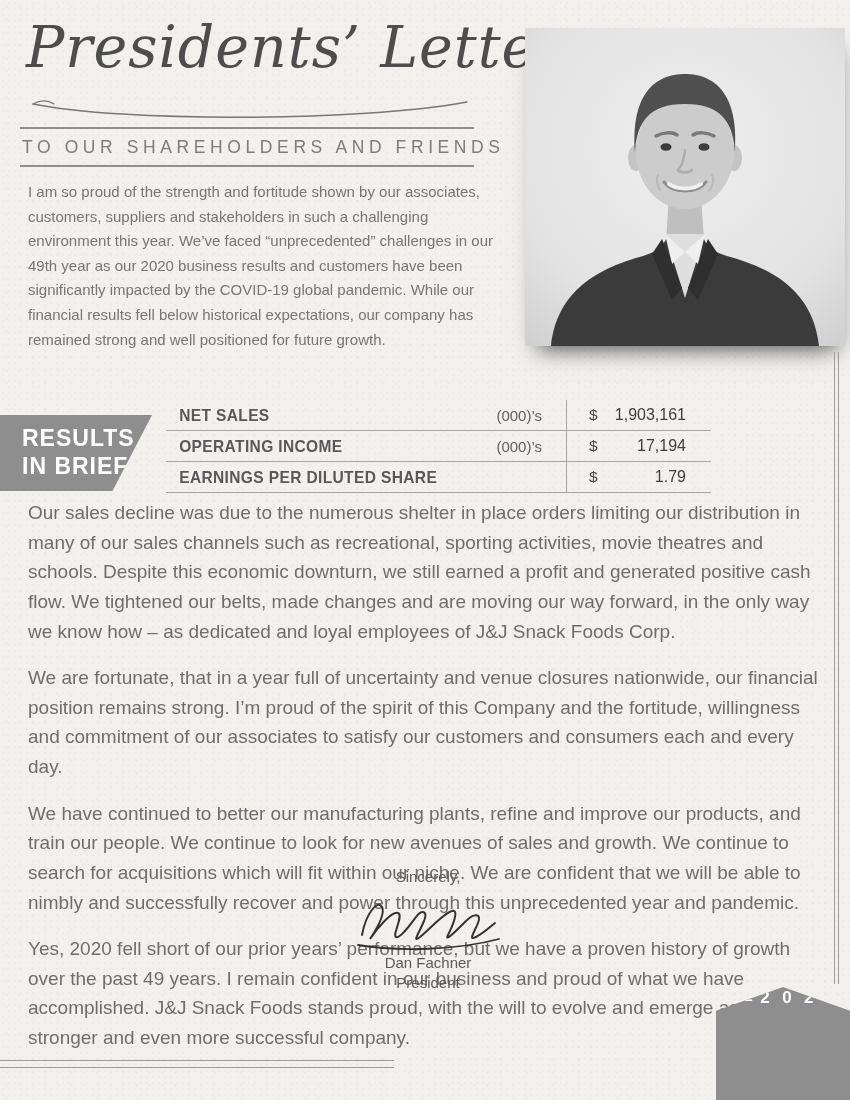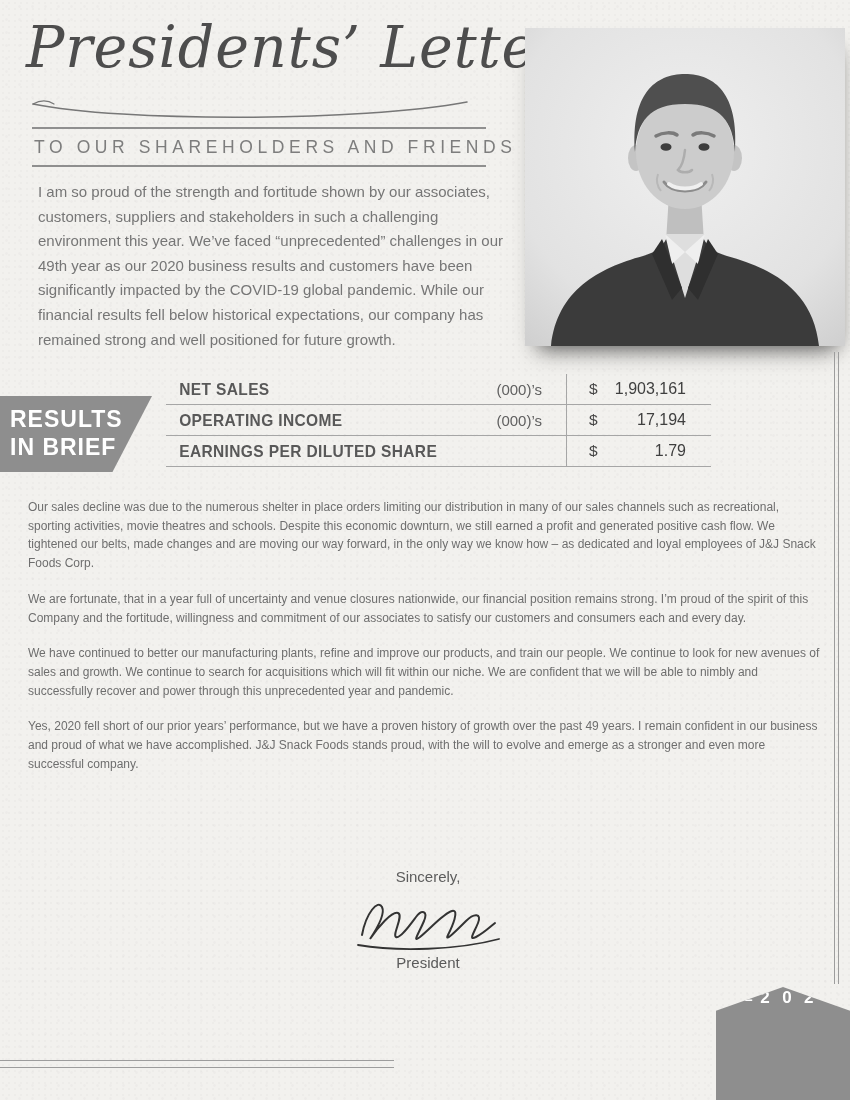--- a/index.html
+++ b/index.html
@@ -17,59 +17,59 @@
   }
 
   
   .script-title {
     position:absolute; left:26px; top:16px; width:490px;
     font-family:"DejaVu Serif", serif; font-style:italic; font-weight:normal;
     font-size:57px; line-height:1.1; color:#4d4d4d; letter-spacing:1px; white-space:nowrap;
   }
   .flourish { position:absolute; left:30px; top:98px; }
   .subtitle {
-    position:absolute; left:32px; top:127px; width:454px;
+    position:absolute; left:20px; top:127px; width:454px;
     border-top:2px solid #8f8f8f; border-bottom:2px solid #8f8f8f;
     padding:8px 0 7px 2px; font-size:17.5px; letter-spacing:4.6px;
     color:#7d7d7d; white-space:nowrap;
   }
   .intro {
     position:absolute; left:28px; top:180px; width:470px;
-    font-size:15px; line-height:1.64; color:#767676;margin-left:10px;
+    font-size:15px; line-height:1.64; color:#767676;
   }
 
   
   .portrait {
     position:absolute; left:525px; top:28px; width:320px; height:318px;
     box-shadow:0 16px 22px -12px rgba(30,30,30,0.55), 6px 10px 16px -10px rgba(30,30,30,0.35);
   }
   .portrait svg { display:block; }
 
   
   .results-flag {
-    position:absolute; left:0; top:396px; width:152px; height:76px;
+    position:absolute; left:0; top:415px; width:152px; height:76px;
     background:#8e8e8e;
     clip-path:polygon(0 0, 100% 0, 74% 100%, 0 100%);
-    color:#ffffff; padding:10px 0 0 10px;
+    color:#ffffff; padding:10px 0 0 22px;
     font-size:23px; font-weight:bold; letter-spacing:1px; line-height:1.2;
   }
-  .results-table { position:absolute; left:166px; top:374px; width:545px;text-align:center; }
+  .results-table { position:absolute; left:166px; top:400px; width:545px;text-align:center; }
   .t-row { display:flex; align-items:stretch; height:31px; border-bottom:1px solid #a6a6a6; }
   .t-label {
     flex:1; display:flex; align-items:center; padding-left:14px;
     font-weight:bold; font-size:16.5px; letter-spacing:0.4px; color:#585858;
     transform:scaleX(0.94); transform-origin:left center;
   }
   .t-unit { width:110px; display:flex; align-items:center; justify-content:flex-end; padding-right:24px; font-size:15px; color:#606060; }
   .t-cur  { width:45px; display:flex; align-items:center; padding-left:22px; border-left:1px solid #a6a6a6; font-size:15.5px; color:#454545; }
   .t-val  { width:100px; display:flex; align-items:center; justify-content:flex-end; padding-right:25px; font-size:16px; color:#3f3f3f; }
 
   
   .body-copy { position:absolute; left:28px; top:498px; width:794px; }
-  .body-copy p { margin-bottom:17px; font-size:12px; line-height:1.56; color:#6e6e6e; }
+  .body-copy p { margin-bottom:17px; font-size:19px; line-height:1.56; color:#6e6e6e; }
 
   
   .closing { position:absolute; left:328px; top:868px; width:200px; text-align:center; color:#5c5c5c; }
   .salutation { font-size:15px; }
   .sig { display:block; margin:4px auto 0; }
   .sig-name, .sig-role { font-size:15px; line-height:1.35; color:#5a5a5a; }
 
   
   .v-rule {
     position:absolute; left:834px; top:352px; width:5px; height:632px;
@@ -180,20 +180,21 @@
     <p>We have continued to better our manufacturing plants, refine and improve our products, and train our people. We continue to look for new avenues of sales and growth. We continue to search for acquisitions which will fit within our niche. We are confident that we will be able to nimbly and successfully recover and power through this unprecedented year and pandemic.</p>
     <p>Yes, 2020 fell short of our prior years’ performance, but we have a proven history of growth over the past 49 years. I remain confident in our business and proud of what we have accomplished. J&amp;J Snack Foods stands proud, with the will to evolve and emerge as a stronger and even more successful company.</p>
   </div>
 
   <div class="closing">
     <div class="salutation">Sincerely,</div>
     <svg class="sig" width="160" height="64" viewBox="0 0 160 64">
       <path d="M14,46 C18,24 30,10 34,18 C38,26 26,44 22,50 C30,38 44,22 50,24 C56,26 44,46 48,48 C52,50 62,36 68,28 C74,20 80,22 76,32 C70,46 64,54 72,48 C84,38 96,24 104,22 C112,20 104,38 100,46 C96,54 108,42 118,32 C126,24 134,24 130,34 C126,44 120,52 128,48 C136,44 142,38 147,34" stroke="#333333" stroke-width="2" fill="none" stroke-linecap="round"></path>
       <path d="M10,56 C50,63 110,61 151,50" stroke="#333333" stroke-width="1.8" fill="none" stroke-linecap="round"></path>
     </svg>
+    <div class="sig-name">Dan Fachner</div>
     <div class="sig-role">President</div>
   </div>
 
   <div class="v-rule"></div>
   <div class="b-rule"></div>
 
   <div class="badge">
     <div class="badge-line">ANNUAL</div>
     <div class="badge-line">SHARE</div>
     <div class="badge-year">2020</div>

